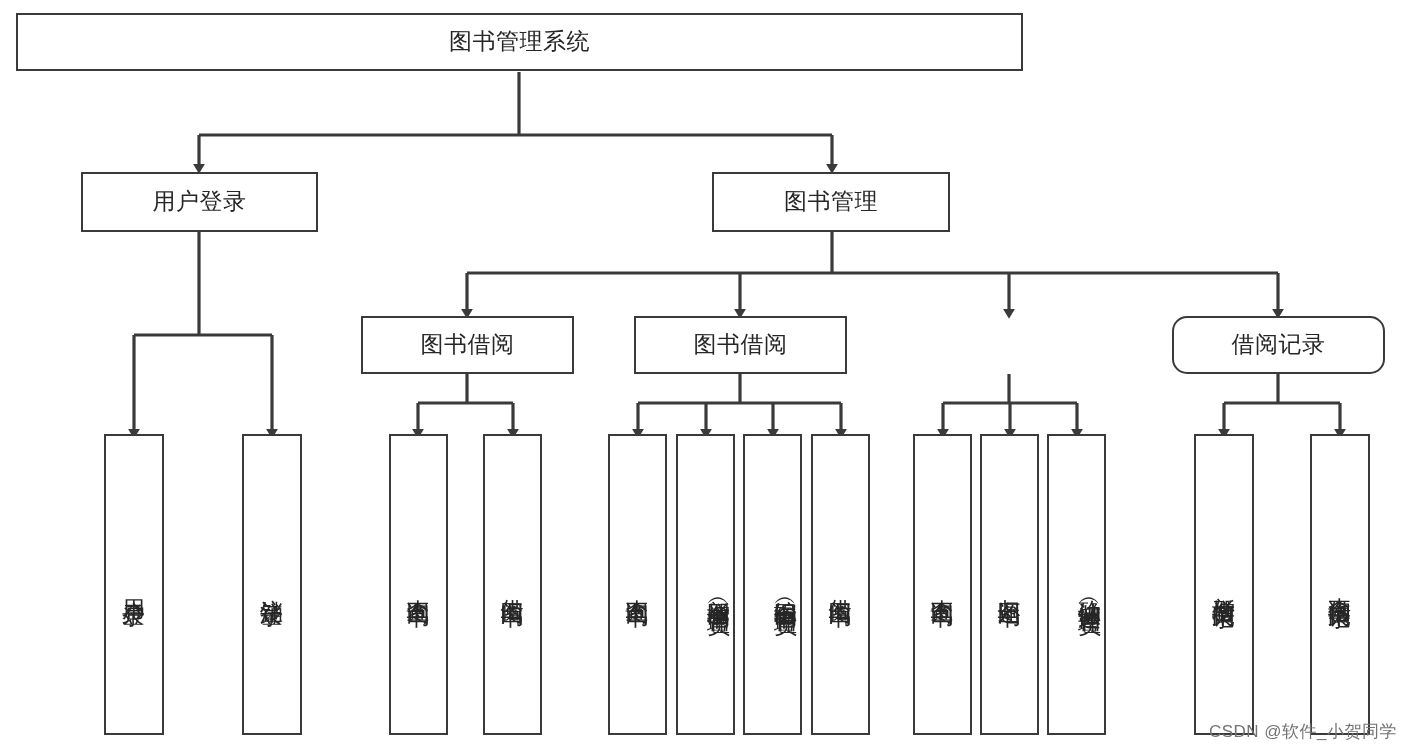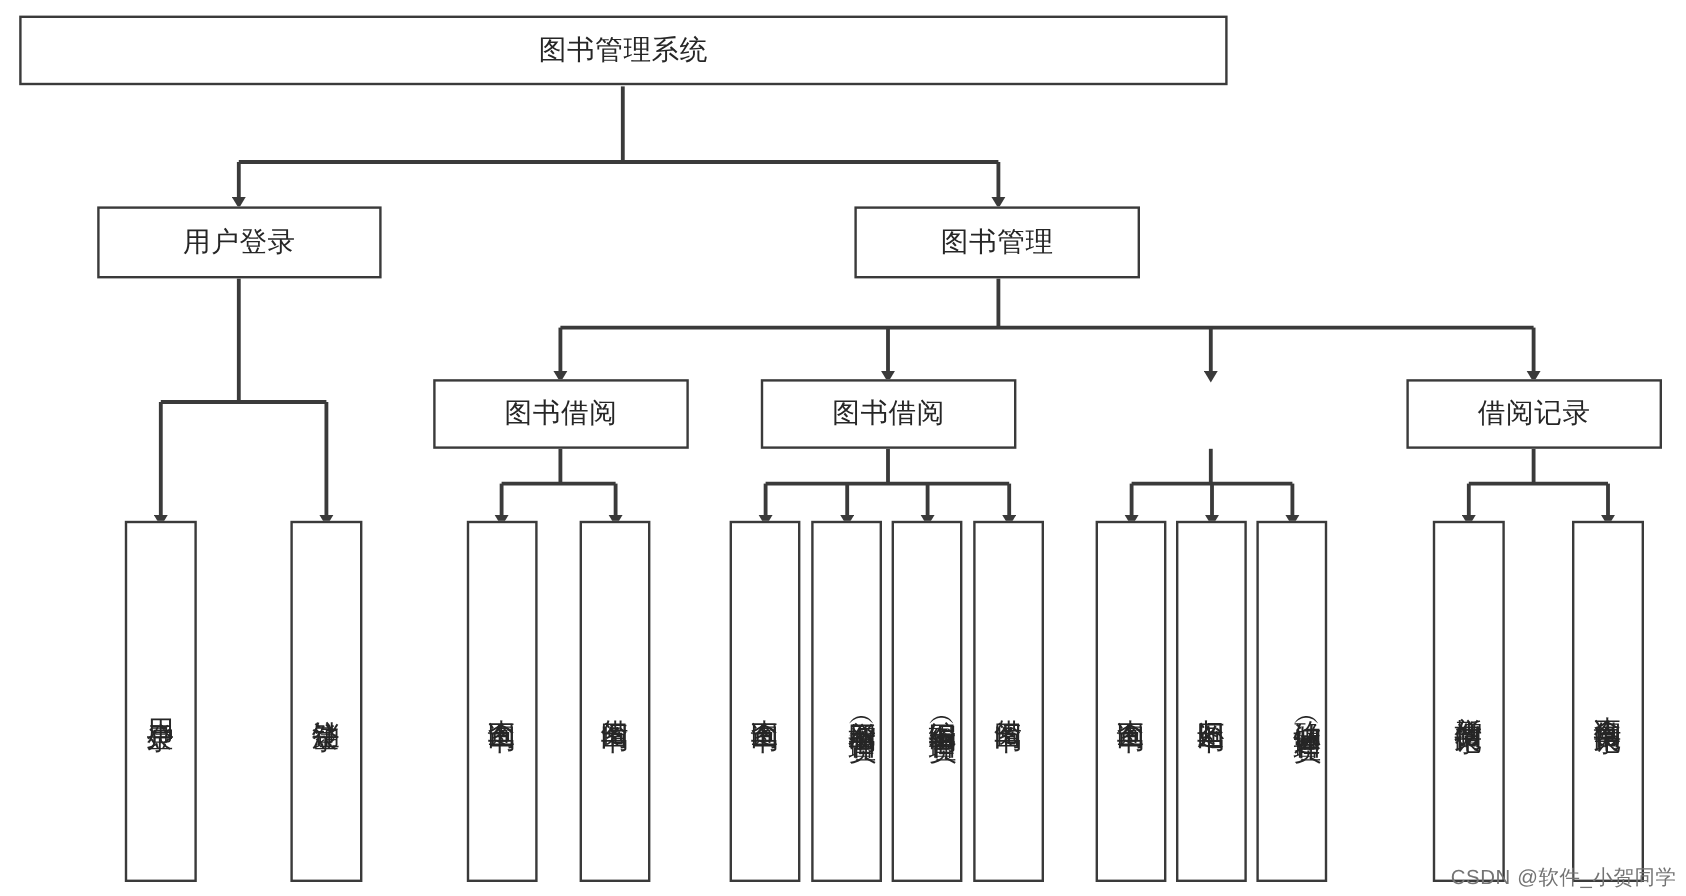--- a/index.html
+++ b/index.html
@@ -133,21 +133,21 @@
   <div class="node node-h" style="left:712px; top:172px; width:238px; height:60px;">
     <span>图书管理</span>
   </div>
 
   <div class="node node-h" style="left:361px; top:316px; width:213px; height:58px;">
     <span>图书借阅</span>
   </div>
   <div class="node node-h" style="left:634px; top:316px; width:213px; height:58px;">
     <span>图书借阅</span>
   </div>
-  <div class="node node-h" style="left:1172px; top:316px; width:213px; height:58px;">
+  <div class="node node-h" style="left:1172px; top:316px; width:213px; height:58px;border-radius:15px;">
     <span>借阅记录</span>
   </div>
 
   <div class="node node-v center-v" style="left:104px; top:434px; width:60px; height:301px;">
     <span>用户登录</span>
   </div>
   <div class="node node-v center-v" style="left:242px; top:434px; width:60px; height:301px;">
     <span>注销登录</span>
   </div>
 

